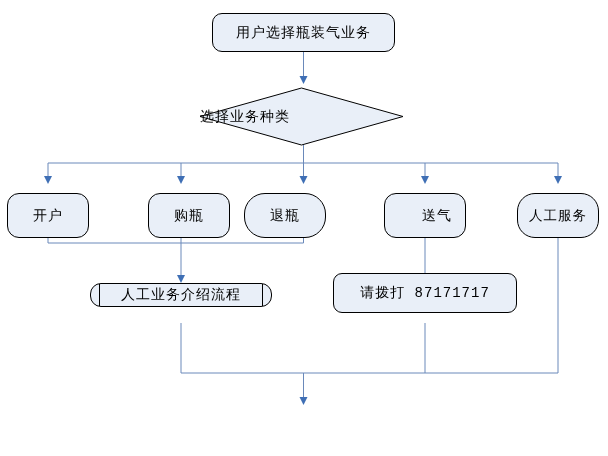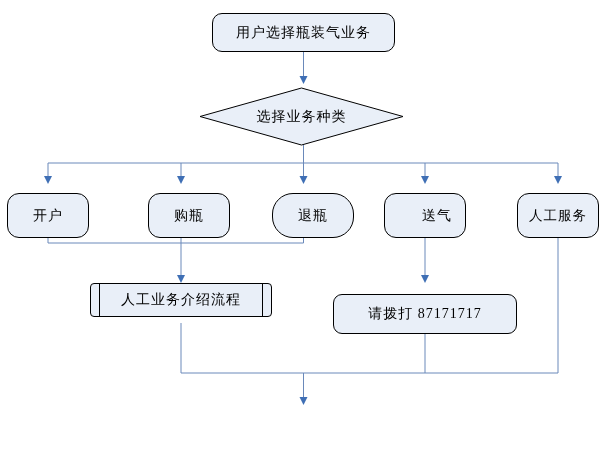--- a/index.html
+++ b/index.html
@@ -1,21 +1,21 @@
 <!DOCTYPE html>
 <html><head>
 <meta charset="utf-8">
 <style>
   html, body { margin: 0; padding: 0; background: #ffffff; }
   .canvas {
     position: relative;
     width: 608px;
     height: 456px;
     background: #ffffff;
-    font-family: Liberation Serif, serif;
+    font-family: Liberation Mono, monospace;
     color: #000000;
     overflow: hidden;
   }
   .layer {
     position: absolute;
     left: 0; top: 0;
   }
   .node {
     position: absolute;
     box-sizing: border-box;
@@ -25,30 +25,30 @@
     align-items: center;
     justify-content: center;
     font-size: 14px;
     letter-spacing: 1px;
     white-space: nowrap;
   }
   .node-start   { left: 212px; top: 13px;  width: 183px; height: 39px; border-radius: 10px; }
   .node-opt     { top: 185px; width: 82px; height: 45px; border-radius: 12px; margin-top: 8px; }
   .opt-0 { left: 7px; }
   .opt-1 { left: 148px; }
-  .opt-2 { left: 272px; border-radius: 21px; }
+  .opt-2 { left: 244px; border-radius: 21px; }
   .opt-3 { left: 384px; padding-left: 24px; }
-  .opt-4 { left: 517px; font-size: 13.5px; }
-  .node-intro   { left: 90px;  top: 283px; width: 182px; height: 34px; border-radius: 4px; }
-  .node-call    { left: 333px; top: 294px; width: 184px; height: 40px; border-radius: 9px; }
+  .opt-4 { left: 517px; font-size: 13.5px; border-radius: 18px; }
+  .node-intro   { left: 90px;  top: 283px; width: 182px; height: 24px; border-radius: 11px; }
+  .node-call    { left: 333px; top: 273px; width: 184px; height: 40px; border-radius: 9px; }
   .node-end     { left: 252px; top: 405px; width: 103px; height: 37px; border-radius: 18px; }
   .diamond-label {
     position: absolute;
     left: 200px; top: 88px; width: 203px; height: 57px;
-    display: flex; align-items: center; justify-content: center;
+    display: flex; align-items: center; 
     font-size: 14px; letter-spacing: 1px;
     background: transparent; border: none;
   }
   .inner-bar {
     position: absolute;
     top: 0; bottom: 0;
     width: 1px;
     background: #000000;
   }
   .inner-bar.left  { left: 8px; }

